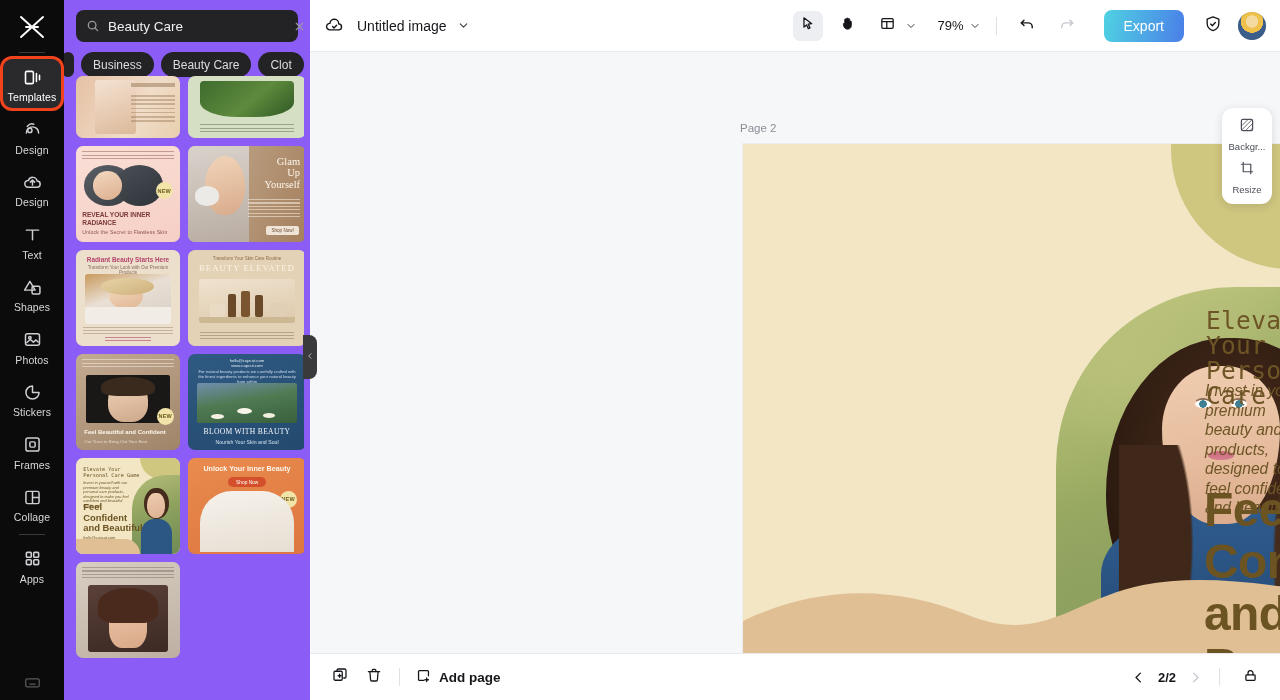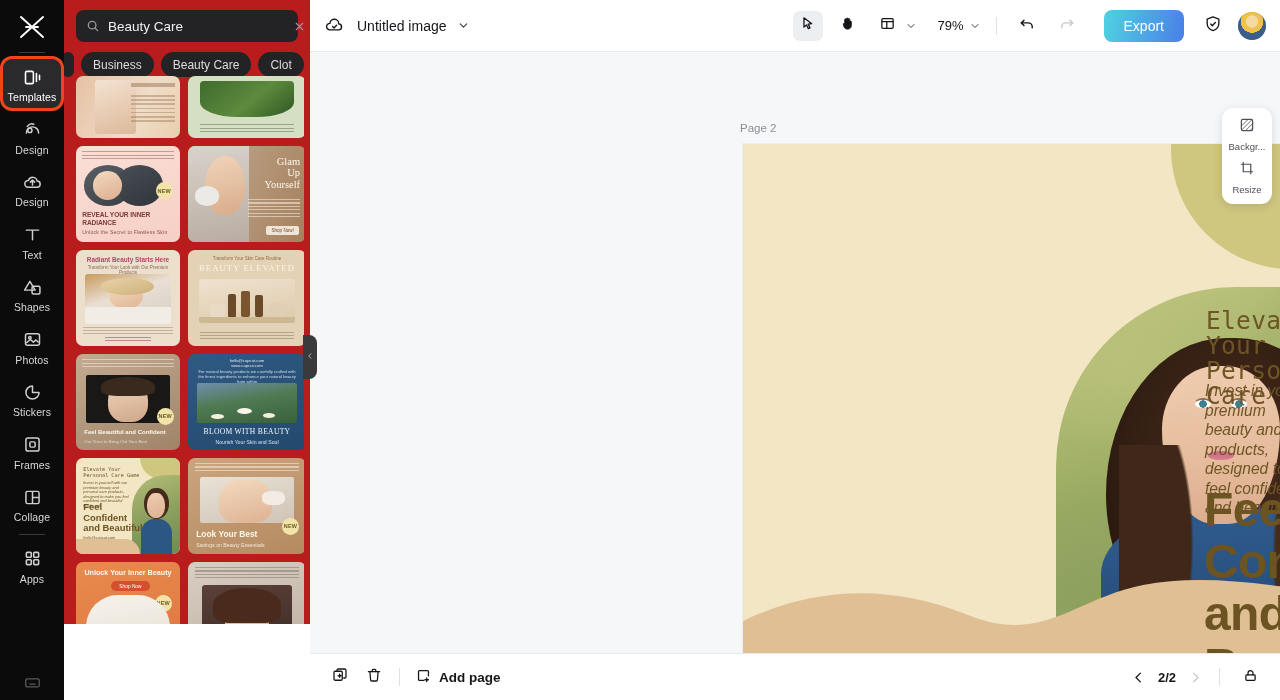--- a/index.html
+++ b/index.html
@@ -26,21 +26,21 @@
     border-radius: 9px; cursor: pointer; position: relative;
   }
   .rail-item .ico { width: 22px; height: 22px; display: flex; align-items: center; justify-content: center; }
   .rail-item .lbl { font-size: 10.5px; color: #d8d8da; letter-spacing: .1px; line-height: 1; }
   .rail-item.active { background: #2a2a2c; box-shadow: 0 0 0 3px #f3431d; }
   .rail-item.active .lbl { color: #ffffff; }
   .rail-bottom { margin-top: auto; margin-bottom: 2px; opacity: .55; }
 
   
   .panel {
-    width: 246px; flex: 0 0 246px; height: 624px; background: #b91c1c;
+    width: 246px; flex: 0 0 246px; height: 700px; background: #8b5cf6;
     position: relative; overflow: hidden;
   }
   .search-wrap { padding: 10px 12px 0 12px; }
   .search-box {
     height: 32px; background: #232326; border-radius: 8px;
     display: flex; align-items: center; gap: 8px; padding: 0 10px;
   }
   .search-box .q { color: #9a9a9e; display: flex; }
   .search-input {
     flex: 1; background: transparent; border: none; outline: none;
@@ -454,30 +454,20 @@
           <div style="position:absolute;left:32%;top:22%;width:36%;height:32%;border-radius:46%;background:linear-gradient(165deg,#f0cdb0,#dcb193);"></div>
           <div style="position:absolute;left:18%;bottom:0;width:66%;height:44%;border-radius:42% 42% 0 0;background:#2c5684;"></div>
         </div>
         <div style="position:absolute;left:7%;top:8%;font-size:5.2px;color:#6d5526;font-family:'DejaVu Sans Mono',monospace;line-height:6px;">Elevate Your<br>Personal Care Game</div>
         <div style="position:absolute;left:7%;top:24%;width:46%;font-size:3.9px;color:#6d5526;font-style:italic;line-height:4.6px;">Invest in yourself with our premium beauty and personal care products, designed to make you feel confident and beautiful inside out</div>
         <div style="position:absolute;left:7%;top:46%;font-size:9.4px;font-weight:bold;color:#6b5322;line-height:10.6px;">Feel<br>Confident<br>and Beautiful</div>
         <div style="position:absolute;left:7%;top:81%;font-size:3.9px;color:#6d5526;font-style:italic;line-height:4.6px;">hello@capcut.com<br>www.capcut.com</div>
         <div style="position:absolute;left:0;bottom:0;width:62%;height:16%;background:#e0bf95;border-radius:0 18px 0 0;"></div>
       </div>
 
-      <div class="card h96" style="background:linear-gradient(160deg,#c9a57e,#b58a61);">
-        <div style="position:absolute;left:6%;top:5%;width:88%;height:11%;background:repeating-linear-gradient(#f3e7d6 0 1.2px,transparent 1.2px 3.4px);opacity:.6;"></div>
-        <div style="position:absolute;left:10%;top:20%;width:80%;height:48%;border-radius:2px;background:linear-gradient(165deg,#e9e2d8,#cfc3b4);overflow:hidden;">
-          <div style="position:absolute;left:20%;top:4%;width:56%;height:96%;border-radius:44% 44% 34% 34%;background:linear-gradient(165deg,#f4dac0,#ddb291);"></div>
-          <div style="position:absolute;right:10%;top:30%;width:24%;height:30%;border-radius:40%;background:#f2ece4;"></div>
-        </div>
-        <div class="badge-new" style="right:6%;top:62%;">NEW</div>
-        <div style="position:absolute;left:7%;top:74%;font-size:8.4px;font-weight:600;color:#fdf5ea;">Look Your Best</div>
-        <div style="position:absolute;left:7%;top:87%;font-size:5.2px;color:#f2e6d6;">Savings on Beauty Essentials</div>
-      </div>
 
       <div class="card h96" style="background:linear-gradient(160deg,#e98b4e,#dd7640);">
         <div style="position:absolute;left:6%;top:6%;width:88%;font-size:7.2px;font-weight:600;color:#fff6ec;text-align:center;">Unlock Your Inner Beauty</div>
         <div style="position:absolute;left:34%;top:20%;background:#d4502c;border-radius:7px;font-size:4.8px;color:#fff;padding:2.4px 8px;">Shop Now</div>
         <div class="badge-new" style="right:8%;top:34%;">NEW</div>
         <div style="position:absolute;left:10%;top:34%;width:80%;height:64%;border-radius:32px 32px 0 0;background:linear-gradient(170deg,#f6f2ec,#e6ded2);overflow:hidden;">
           
           
         </div>
       </div>

